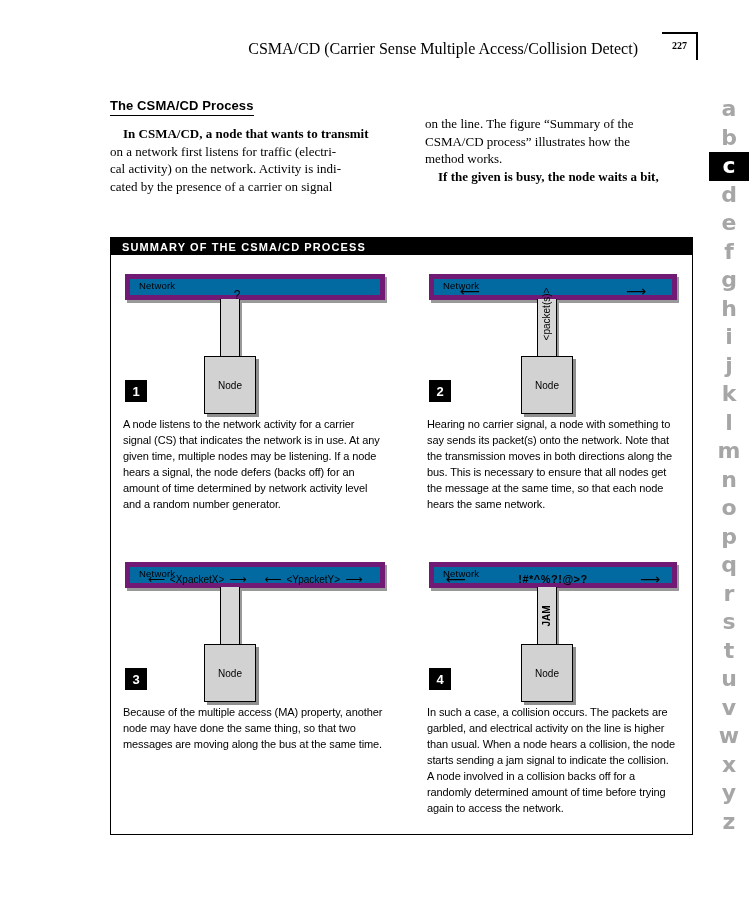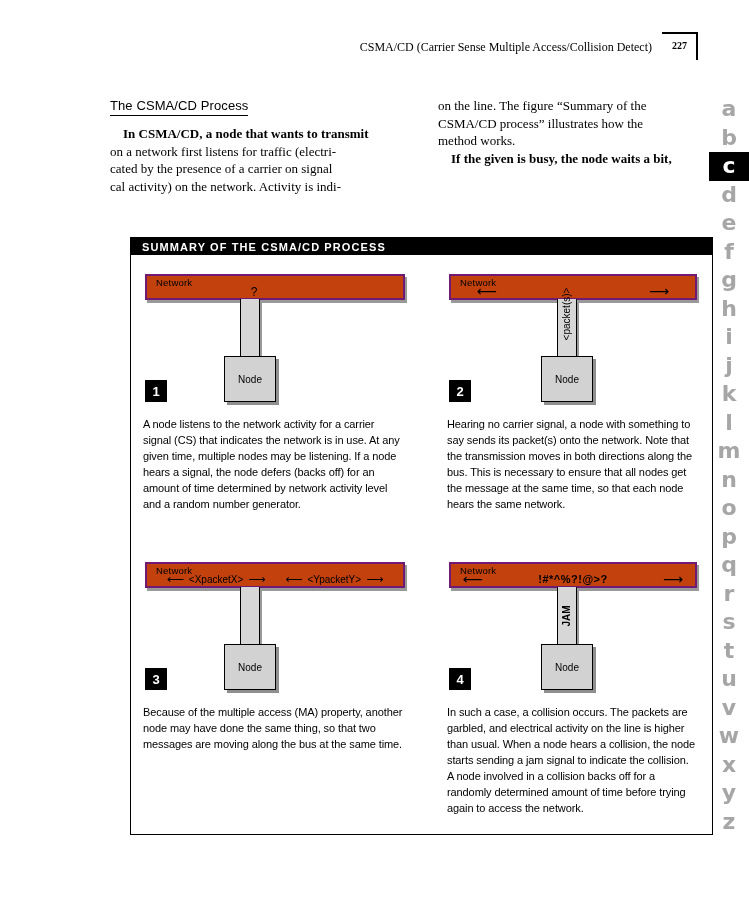--- a/index.html
+++ b/index.html
@@ -7,80 +7,80 @@
   .page {
     position:relative; width:749px; height:900px; background:#fff;
     font-family:"Liberation Serif", serif; color:#000; overflow:hidden;
   }
 
   
   .header {
     position:absolute; top:32px; left:0; width:698px;
     display:flex; justify-content:flex-end; align-items:flex-start;
   }
-  .header-title { font-size:12px; margin-right:10px; padding-top:8px; }
+  .header-title { font-size:16px; margin-right:24px; padding-top:8px; }
   .page-num {
     border-top:2.5px solid #000; border-right:2.5px solid #000;
     padding:6px 9px 9px 10px; font-weight:bold; font-size:10px;
     font-family:"Liberation Serif", serif;
   }
 
   
   .col-left  { position:absolute; left:110px; top:96px; width:278px; }
-  .col-right { position:absolute; left:425px; top:97px; width:252px;margin-left:13px; }
+  .col-right { position:absolute; left:425px; top:115px; width:252px; }
   .heading {
-    font-family:"Liberation Sans", sans-serif; font-weight:normal; font-size:13px;
+    font-family:"Liberation Sans", sans-serif; font-weight:bold; font-size:13px;
     display:inline-block; border-bottom:1.5px solid #000; padding-bottom:2px;
     margin-bottom:9px; letter-spacing:0.1px;
   }
   .bodyline { font-size:13px; line-height:17.5px; }
   .indent { text-indent:13px;font-weight:bold; }
 
   
   .alpha { position:absolute; top:95px; right:0; width:40px; }
   .letter {
     height:28.5px; display:flex; align-items:center; justify-content:center;
     font-family:"DejaVu Sans", sans-serif; font-weight:bold; font-size:22px;
     color:#a6a6a6; line-height:1;
   }
   .letter.active { background:#000; color:#fff; }
 
   
   .figure {
     position:absolute; left:110px; top:237px; width:583px; height:598px;
-    border:1.5px solid #000; background:#fff;margin-left:20px;
+    border:1.5px solid #000; background:#fff;
   }
   .fig-title {
     height:17px; background:#000; color:#fff;
     font-family:"Liberation Sans", sans-serif; font-weight:bold; font-size:11px;
     letter-spacing:1.1px; display:flex; align-items:center; padding-left:11px;
   }
   .panel { position:absolute; font-family:"Liberation Sans", sans-serif; }
   .diagram { position:relative; height:140px; }
   .bus {
     position:absolute; top:6px; left:2px; right:8px; height:26px;
-    background:#c2410c; border:2px solid #701a75; box-shadow:2px 3px 0 #999;
+    background:#0369a1; border:5px solid #701a75; box-shadow:2px 3px 0 #999;
   }
   .net-label { position:absolute; top:1px; left:9px; font-size:9.5px; letter-spacing:0.2px; }
   .bus-content {
     position:absolute; left:0; right:0; top:8px; bottom:0;
     display:flex; align-items:center;
   }
   .arrow { font-family:"DejaVu Sans", sans-serif; font-size:14px; line-height:1; }
   .arrow.sm { font-size:12px; }
   .grp { display:flex; align-items:center; gap:5px; font-size:10px; }
   .qmark { position:absolute; left:89px; top:9px; width:36px; text-align:center; font-size:12px; }
   .garble { font-weight:bold; font-size:11px; letter-spacing:0.5px; }
   .drop {
     position:absolute; width:20px; height:60px; top:31px;
     background:#d7d7d7; border:1px solid #000; border-top:none;
     box-shadow:2px 2px 0 #999;
   }
   .node {
-    position:absolute; top:88px; width:52px; height:46px;
+    position:absolute; top:88px; width:52px; height:58px;
     background:#d2d2d2; border:1.5px solid #000; box-shadow:3px 3px 0 #8f8f8f;
     display:flex; align-items:center; justify-content:center; font-size:10px;
   }
   .vtext {
     position:absolute; transform:rotate(-90deg); font-size:10px;
     white-space:nowrap; text-align:center; z-index:5; line-height:14px;
   }
   .badge {
     position:absolute; left:2px; top:112px; width:22px; height:22px;
     background:#000; color:#fff; font-weight:bold; font-size:13px;
@@ -98,22 +98,22 @@
 
   <div class="header">
     <span class="header-title">CSMA/CD (Carrier Sense Multiple Access/Collision Detect)</span>
     <span class="page-num">227</span>
   </div>
 
   <div class="col-left">
     <span class="heading">The CSMA/CD Process</span>
     <div class="bodyline indent">In CSMA/CD, a node that wants to transmit</div>
     <div class="bodyline">on a network first listens for traffic (electri-</div>
+    <div class="bodyline">cal activity) on the network. Activity is indi-</div>
     <div class="bodyline">cated by the presence of a carrier on signal</div>
-    <div class="bodyline">cal activity) on the network. Activity is indi-</div>
   </div>
 
   <div class="col-right">
     <div class="bodyline">on the line. The figure “Summary of the</div>
     <div class="bodyline">CSMA/CD process” illustrates how the</div>
     <div class="bodyline">method works.</div>
     <div class="bodyline indent">If the given is busy, the node waits a bit,</div>
   </div>
 
   <div class="alpha">

